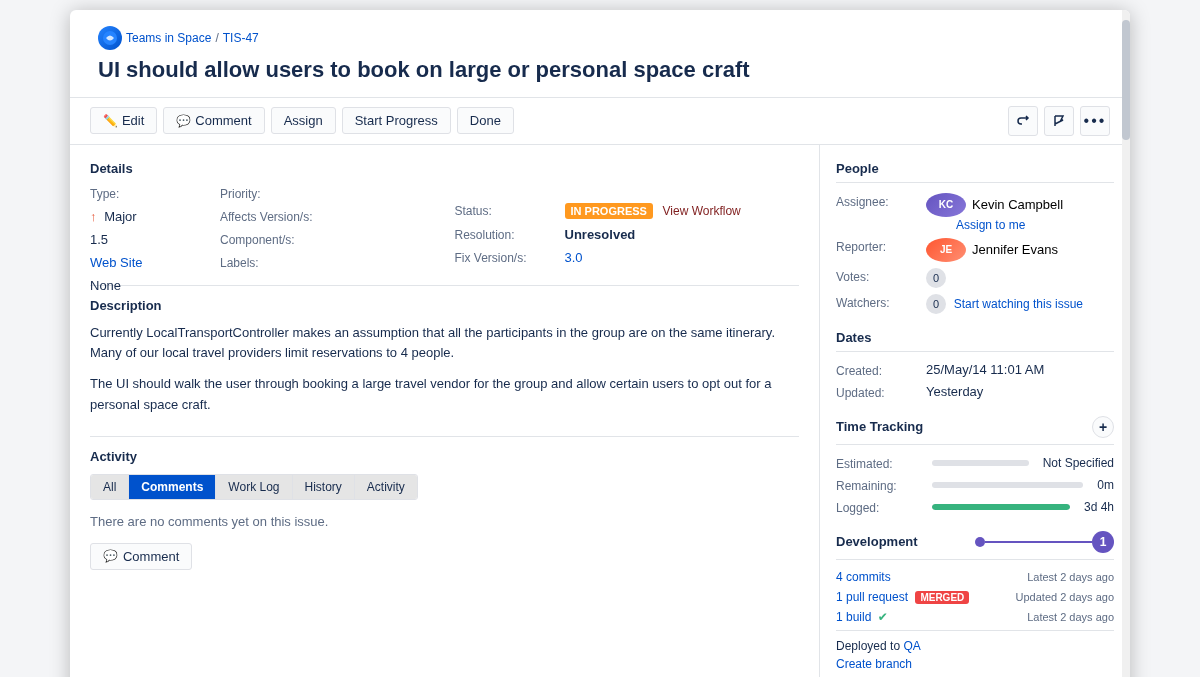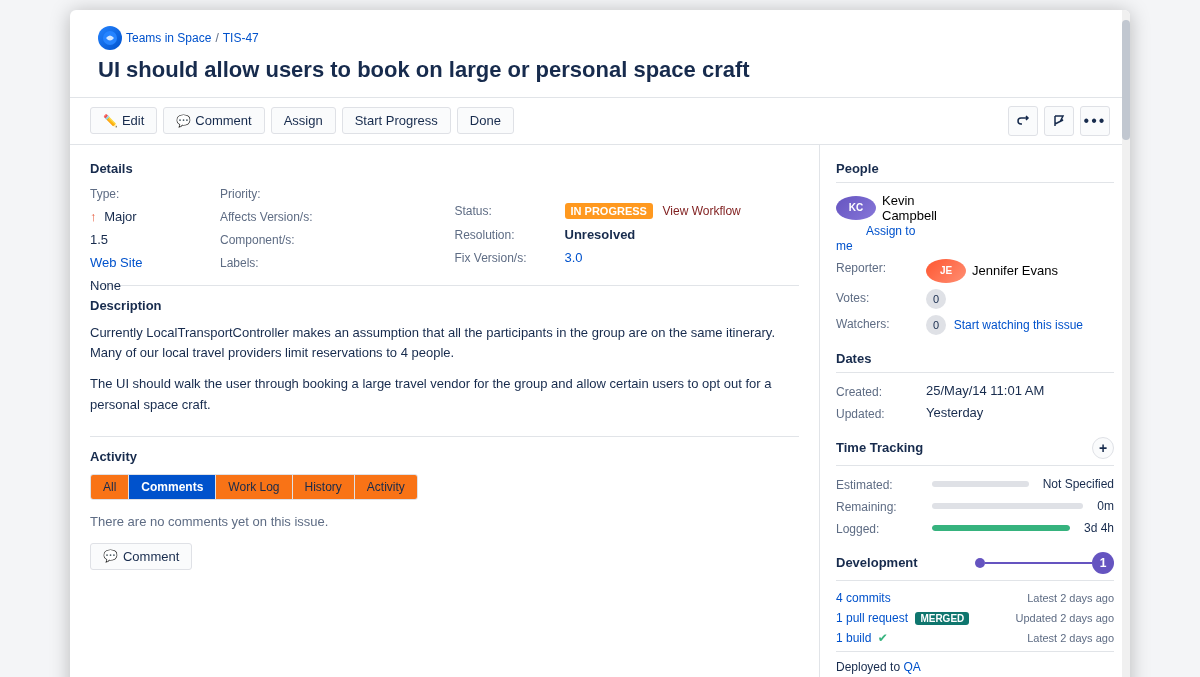--- a/index.html
+++ b/index.html
@@ -183,21 +183,21 @@
       border-radius: 3px;
       overflow: hidden;
       width: fit-content;
       margin-bottom: 14px;
     }
     .activity-tab {
       padding: 5px 12px;
       font-size: 12px;
       cursor: pointer;
       color: #172B4D;
-      background: #f97316;
+      background: #e5e5e5;
       border-right: 1px solid #dfe1e6;
     }
     .activity-tab:last-child { border-right: none; }
     .activity-tab.active {
       background: #0052CC;
       color: white;
       font-weight: 600;
     }
     .no-comments {
       color: #5E6C84;
@@ -333,21 +333,21 @@
       align-items: center;
       margin-bottom: 6px;
       font-size: 12px;
     }
     .dev-item a { color: #0052CC; text-decoration: none; cursor: pointer; }
     .dev-time { color: #5E6C84; font-size: 11px; }
     .merged-badge {
       display: inline-flex;
       align-items: center;
       padding: 1px 5px;
-      background: #0f766e;
+      background: #ef4444;
       color: white;
       font-size: 10px;
       font-weight: 600;
       border-radius: 3px;
       margin-left: 4px;
     }
     .check-icon { color: #36B37E; margin-left: 3px; }
     .deployed-section {
       padding-top: 8px;
       border-top: 1px solid #e1e4e8;
@@ -507,20 +507,21 @@
           <span>Comment</span>
         </button>
       </div>
     </div>
 
     <div class="right-panel">
 
       <div class="right-section">
         <div class="right-section-title">People</div>
         <div class="right-row">
+          <span class="right-label">Assignee:</span>
           <div>
             <div class="assignee-row">
               <div class="avatar avatar-kevin">
                 <span>KC</span>
               </div>
               <span>Kevin Campbell</span>
             </div>
             <a class="assign-link" style="margin-left:30px;">Assign to me</a>
           </div>
         </div>

